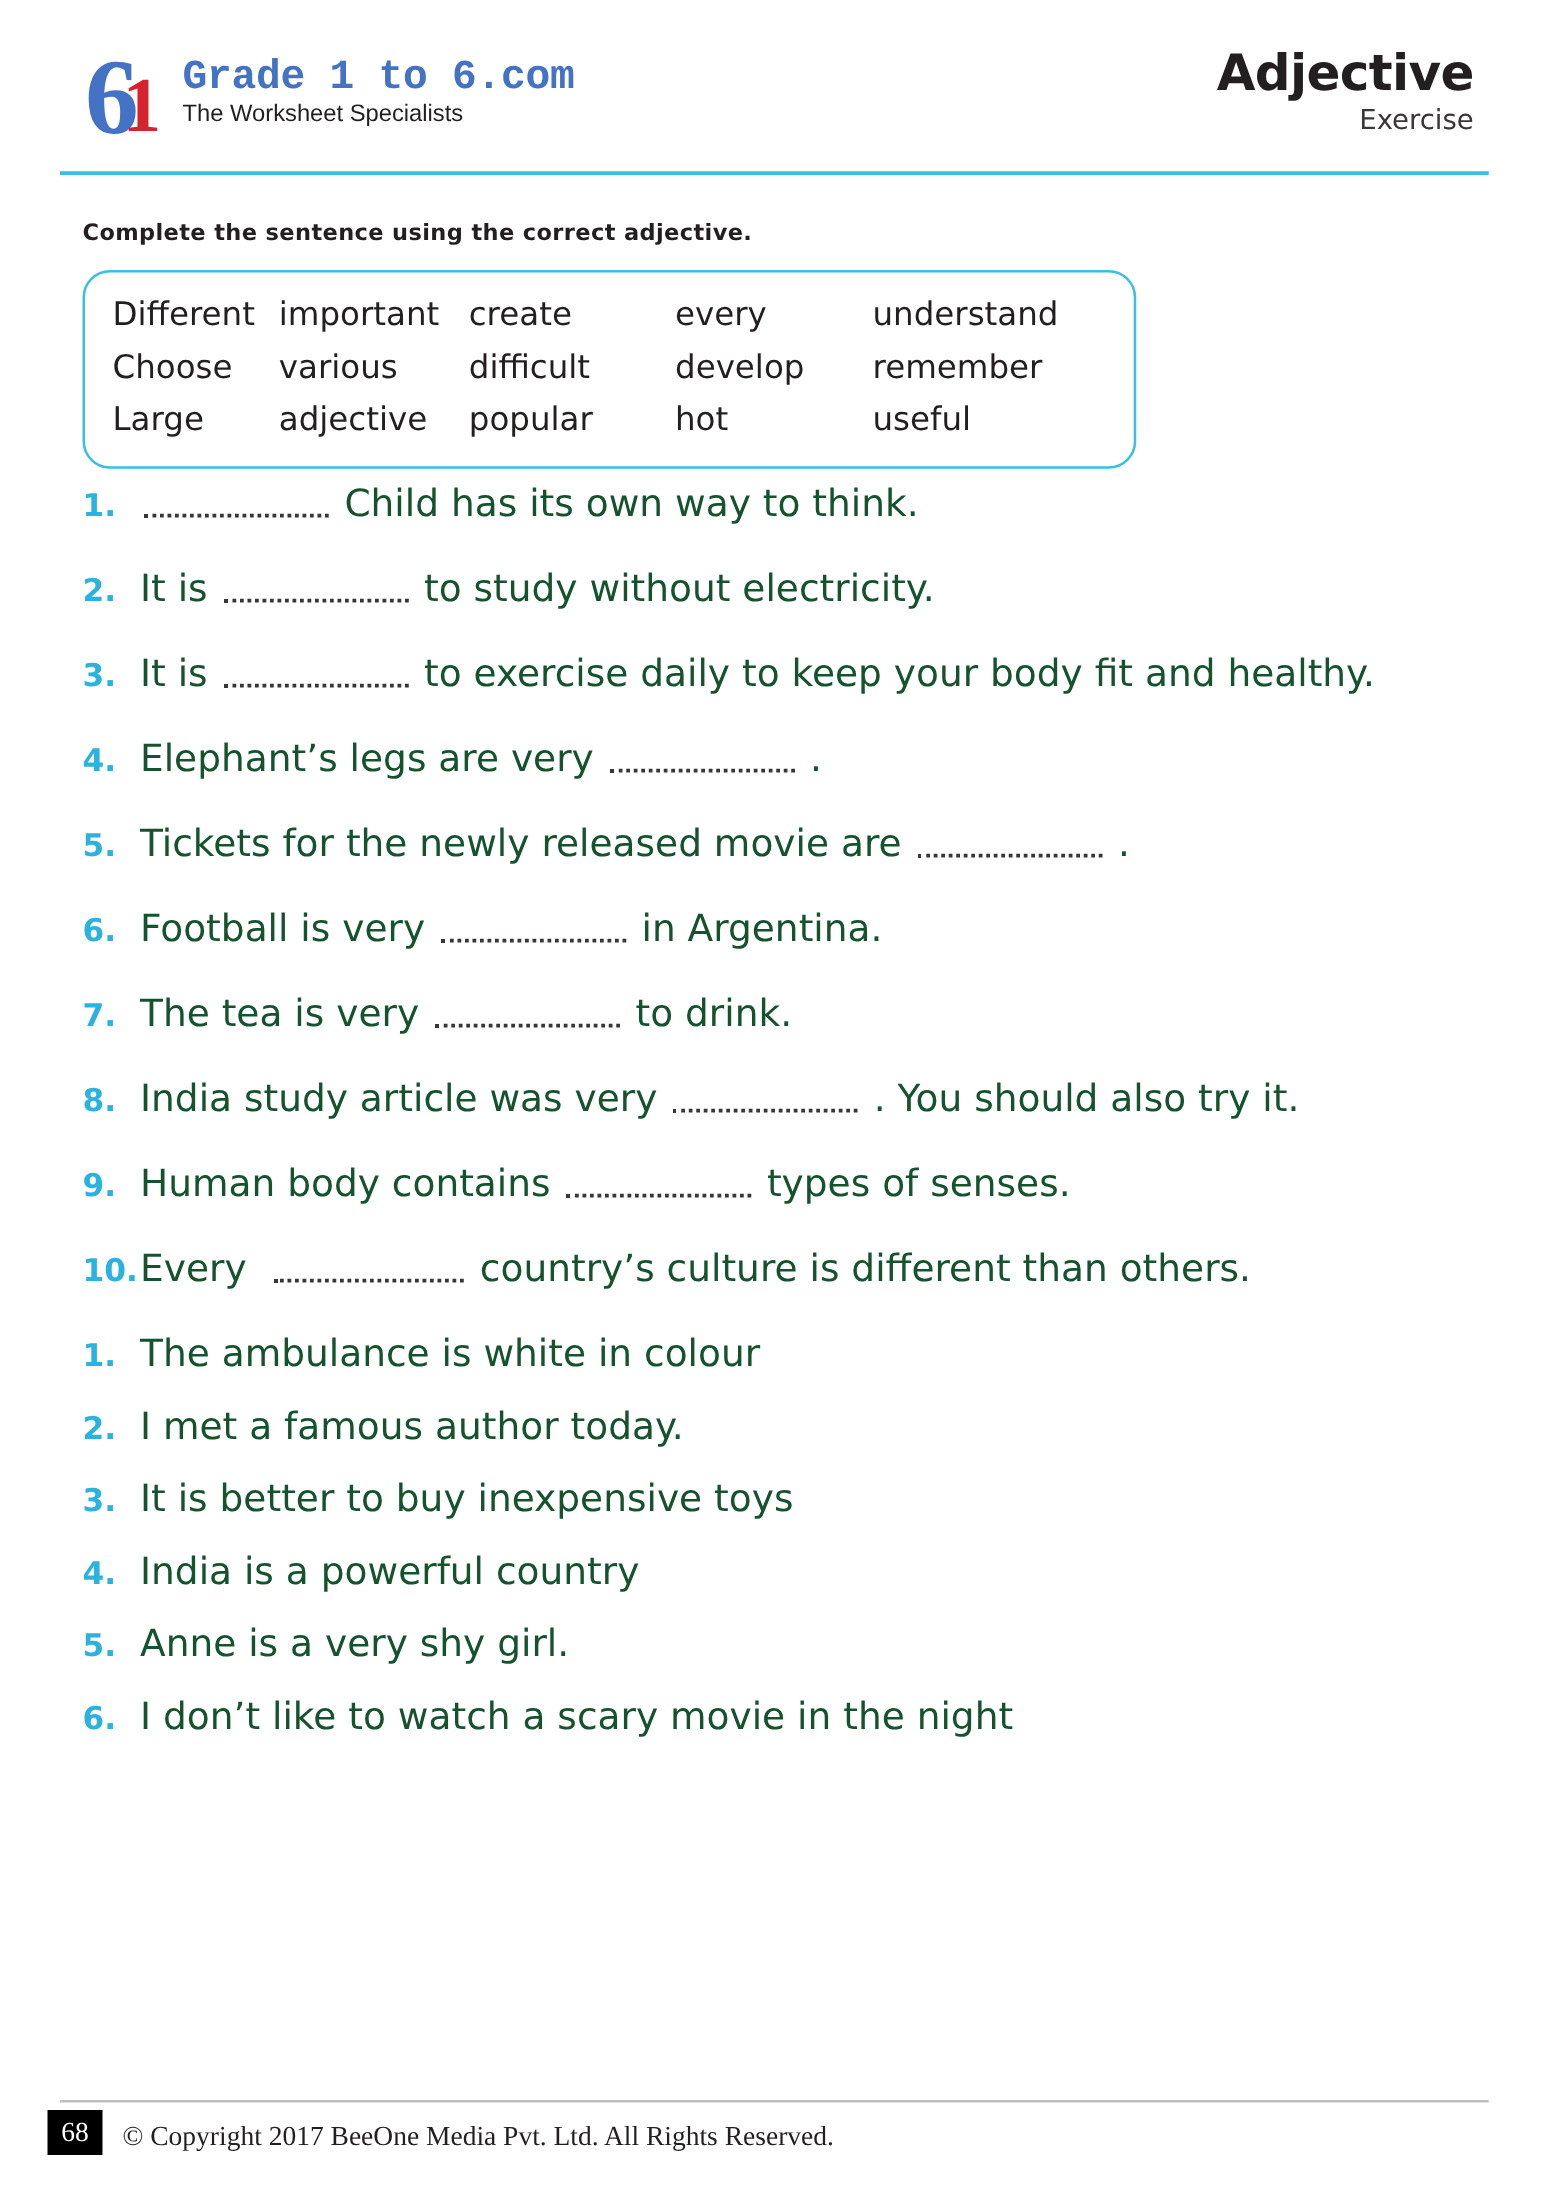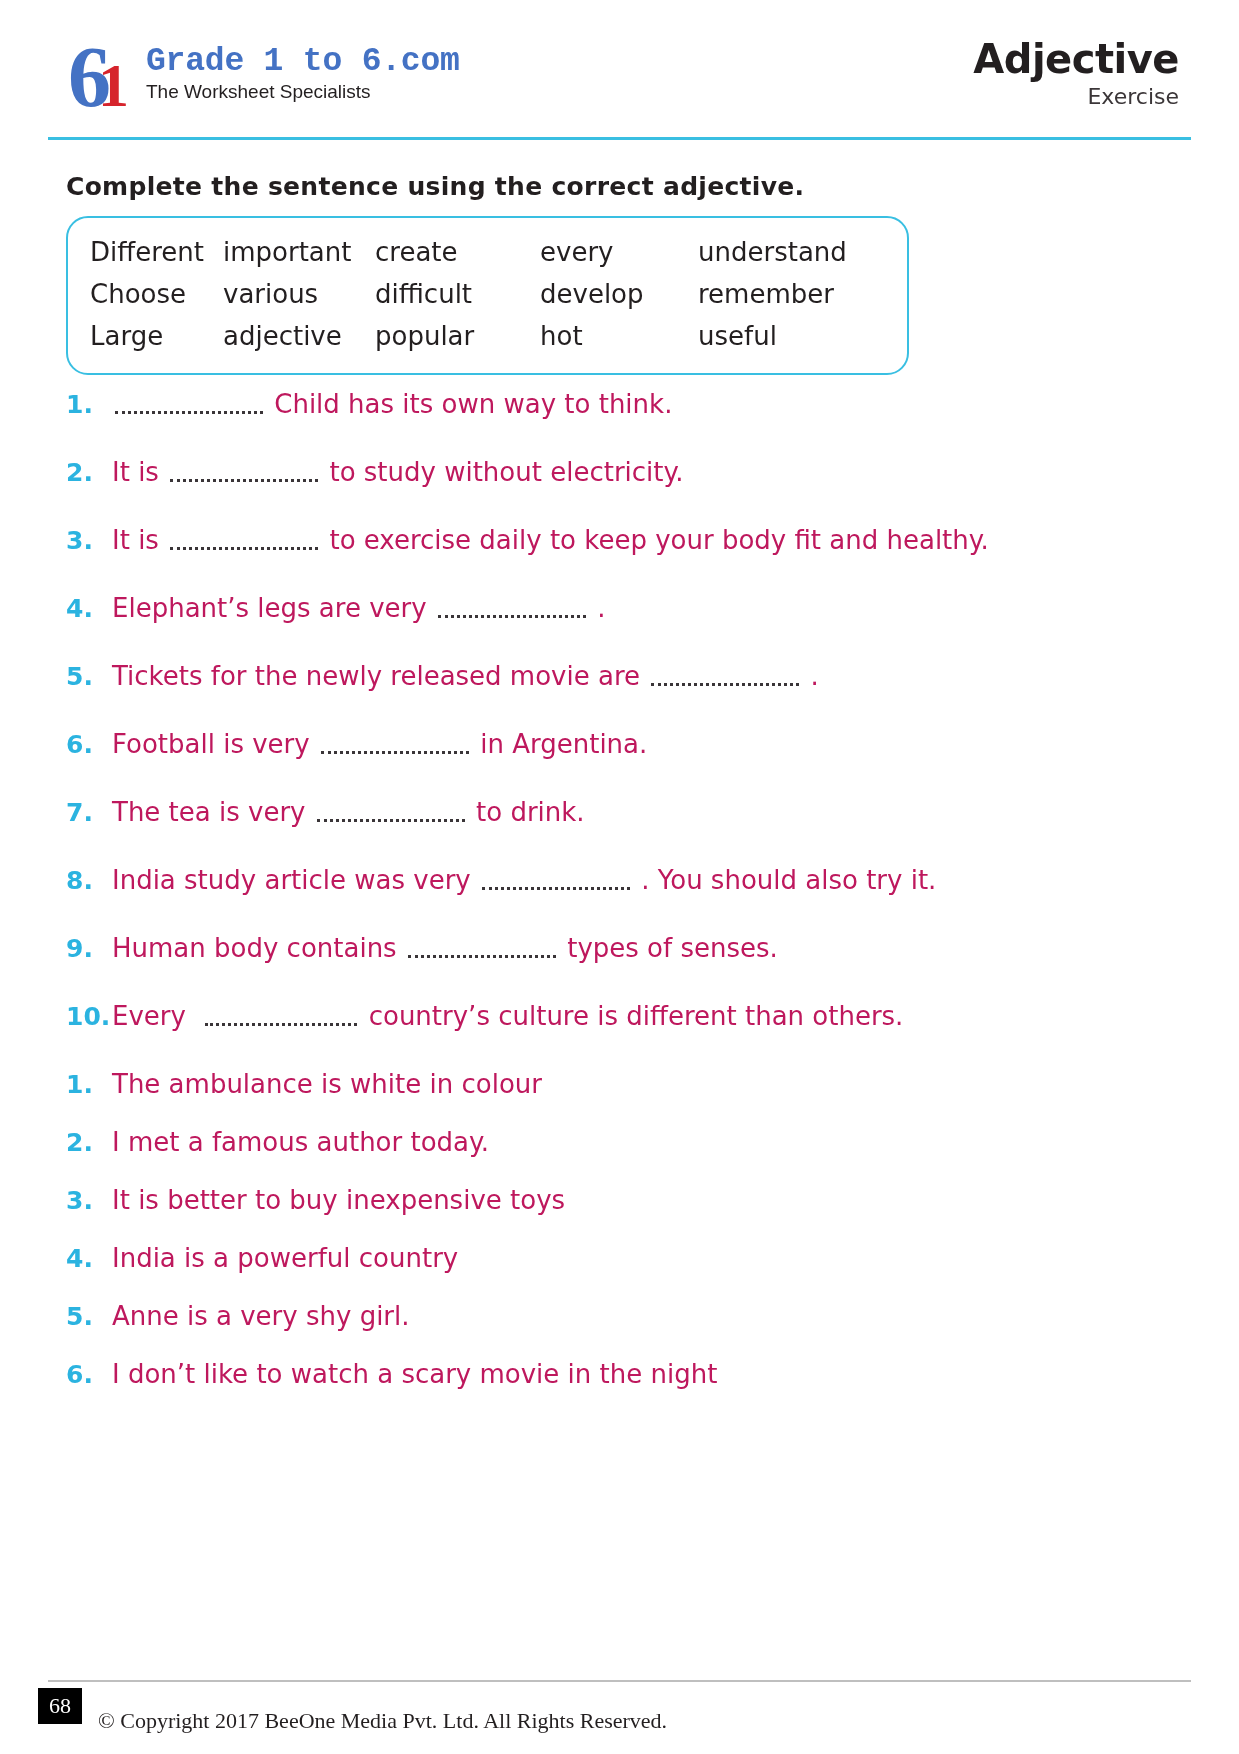--- a/index.html
+++ b/index.html
@@ -107,21 +107,21 @@
     height: 3px;
     background: #39bfe2;
   }
 
   
   .content { margin: 0 48px; padding-top: 10px; }
 
   .section-heading {
     font-family: "DejaVu Sans", sans-serif;
     font-weight: bold;
-    font-size: 25px;
+    font-size: 18px;
     line-height: 30px;
     color: #231f20;
     letter-spacing: 0.3px;
     margin: 22px 0 14px 18px;
   }
   .section-heading .ul { text-decoration: underline; }
 
   
   .wordbank {
     border: 2.5px solid #39bfe2;
@@ -154,23 +154,23 @@
   .qnum {
     flex: 0 0 46px;
     font-family: "DejaVu Sans", sans-serif;
     font-weight: bold;
     font-size: 25px;
     color: #2bb3e0;
     line-height: 38px;
   }
   .qtext {
     font-family: "DejaVu Sans", sans-serif;
-    font-size: 26px;
+    font-size: 30px;
     line-height: 38px;
-    color: #be185d;
+    color: #14532d;
     white-space: pre-wrap;
   }
   .blank {
     display: inline-block;
     width: 148px;
     border-bottom: 3px dotted #3a3538;
     height: 18px;
     margin: 0 3px -1px 3px;
     vertical-align: baseline;
   }
@@ -205,21 +205,21 @@
     color: #ffffff;
     font-family: "Liberation Serif", serif;
     font-size: 22px;
     display: flex;
     align-items: center;
     justify-content: center;
   }
   .copyright {
     position: absolute;
     left: 98px;
-    top: 26px;
+    top: 14px;
     font-family: "Liberation Serif", serif;
     font-size: 22px;
     line-height: 30px;
     color: #231f20;
   }
 </style>
 </head>
 <body>
 
 <div class="page">

